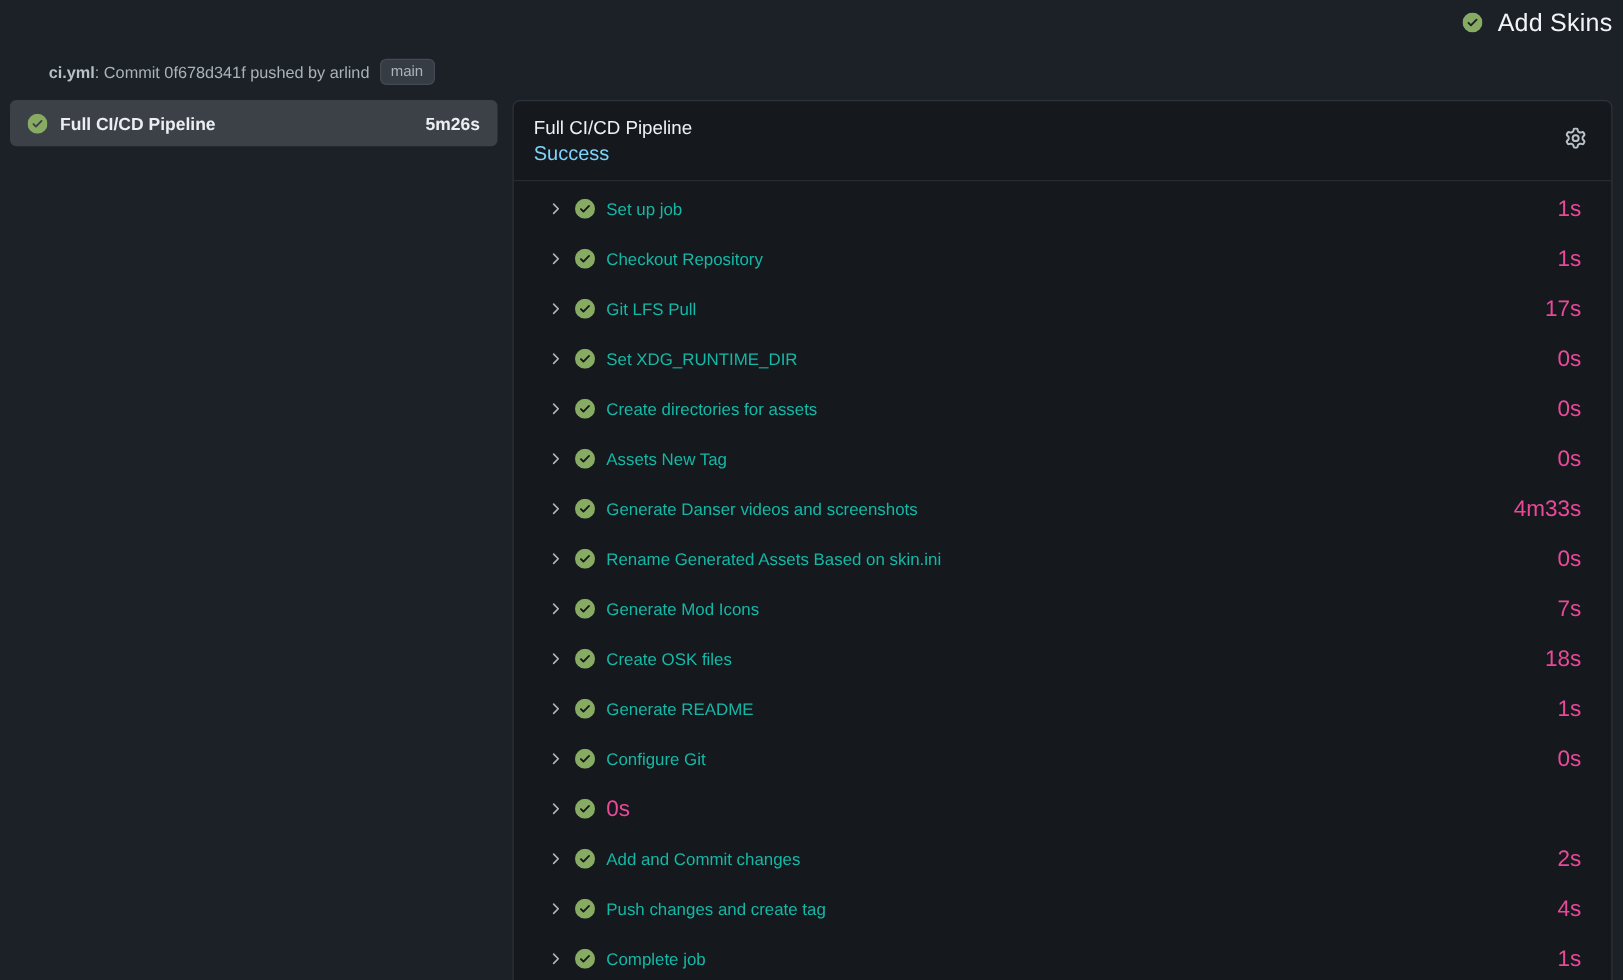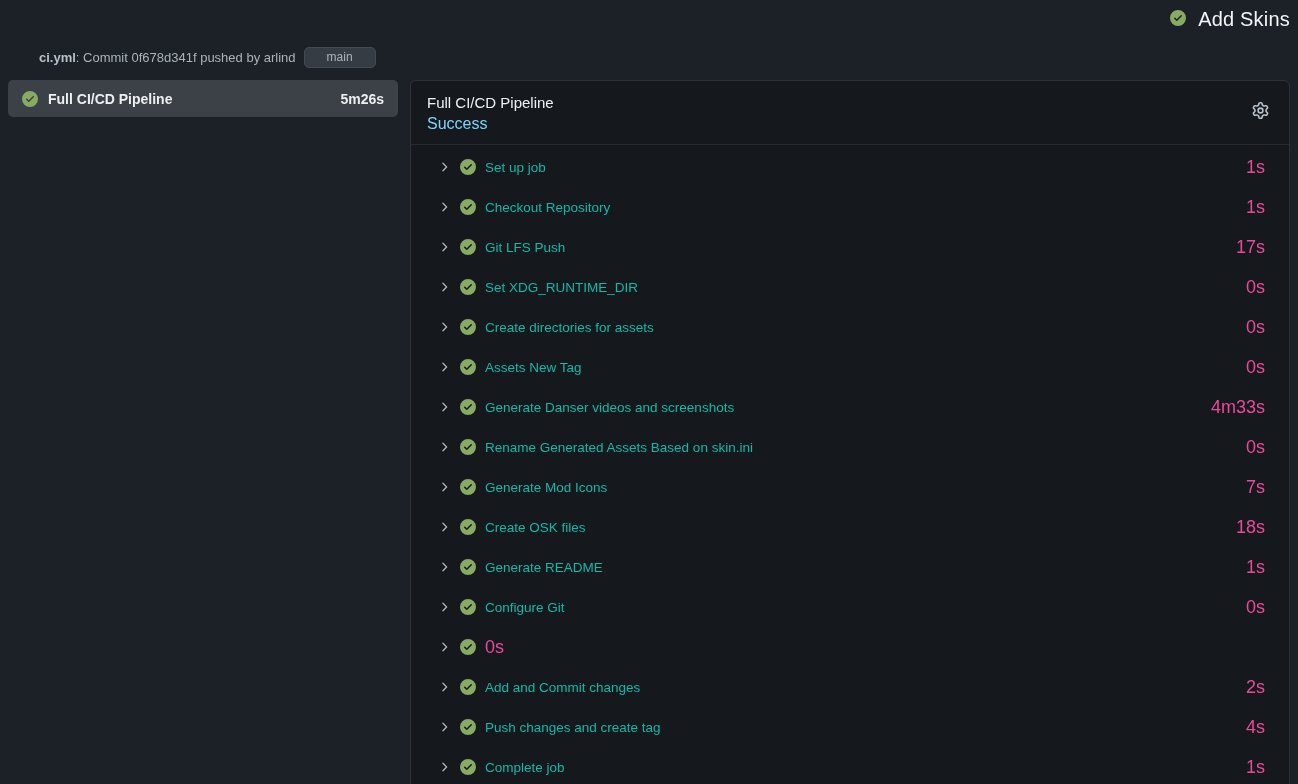--- a/index.html
+++ b/index.html
@@ -14,21 +14,21 @@
 
   
   .run-header { padding: 0 0 0 2px; margin-bottom: 12px; }
   .run-title-row { display: flex; align-items: center; gap: 9px; justify-content: flex-end; }
   .run-title-row .status-icon { width: 19px; height: 19px; flex: 0 0 auto; }
   .run-title { font-size: 20px; font-weight: 500; color: #f2f5f8; letter-spacing: .2px; }
   .run-meta-row { display: flex; align-items: center; gap: 8px; margin: 16px 0 0 29px; font-size: 13px; color: #a9b2bb; }
   .workflow-file { font-weight: 700; color: #b7c0c9; }
   .commit-text { color: #a9b2bb; }
   .branch-badge {
-    display: inline-block; padding: 2px 22px; font-size: 12px; line-height: 15px;
+    display: inline-block; padding: 2px 8px; font-size: 12px; line-height: 15px;
     color: #aab3bc; background: #363c44; border: 1px solid #434a53; border-radius: 5px;
   }
 
   
   .content { display: flex; gap: 12px; align-items: flex-start; justify-content: flex-end; }
 
   
   .sidebar { width: 390px; flex: 0 0 auto; }
   .job-item {
     display: flex; align-items: center; gap: 10px;
@@ -157,21 +157,21 @@
     <span class="step-expander">
       <svg viewBox="0 0 16 16" width="14" height="14" fill="currentColor" aria-hidden="true">
         <path d="M6.22 3.22a.75.75 0 0 1 1.06 0l4.25 4.25a.75.75 0 0 1 0 1.06l-4.25 4.25a.751.751 0 0 1-1.042-.018.751.751 0 0 1-.018-1.042L9.94 8 6.22 4.28a.75.75 0 0 1 0-1.06Z"></path>
       </svg>
     </span>
     <span class="status-icon">
   <svg viewBox="0 0 16 16" width="16" height="16" fill="#87ab63" aria-hidden="true">
     <path fill-rule="evenodd" clip-rule="evenodd" d="M8 16A8 8 0 1 1 8 0a8 8 0 0 1 0 16Zm3.78-9.72a.751.751 0 0 0-.018-1.042.751.751 0 0 0-1.042-.018L6.75 9.19 5.28 7.72a.751.751 0 0 0-1.042.018.751.751 0 0 0-.018 1.042l2 2a.75.75 0 0 0 1.06 0l4.5-4.5Z"></path>
   </svg>
 </span>
-    <span class="step-name">Git LFS Push</span>
+    <span class="step-name">Git LFS Pull</span>
     <span class="step-duration">17s</span>
   </div>
 
   <div class="step-row">
     <span class="step-expander">
       <svg viewBox="0 0 16 16" width="14" height="14" fill="currentColor" aria-hidden="true">
         <path d="M6.22 3.22a.75.75 0 0 1 1.06 0l4.25 4.25a.75.75 0 0 1 0 1.06l-4.25 4.25a.751.751 0 0 1-1.042-.018.751.751 0 0 1-.018-1.042L9.94 8 6.22 4.28a.75.75 0 0 1 0-1.06Z"></path>
       </svg>
     </span>
     <span class="status-icon">

